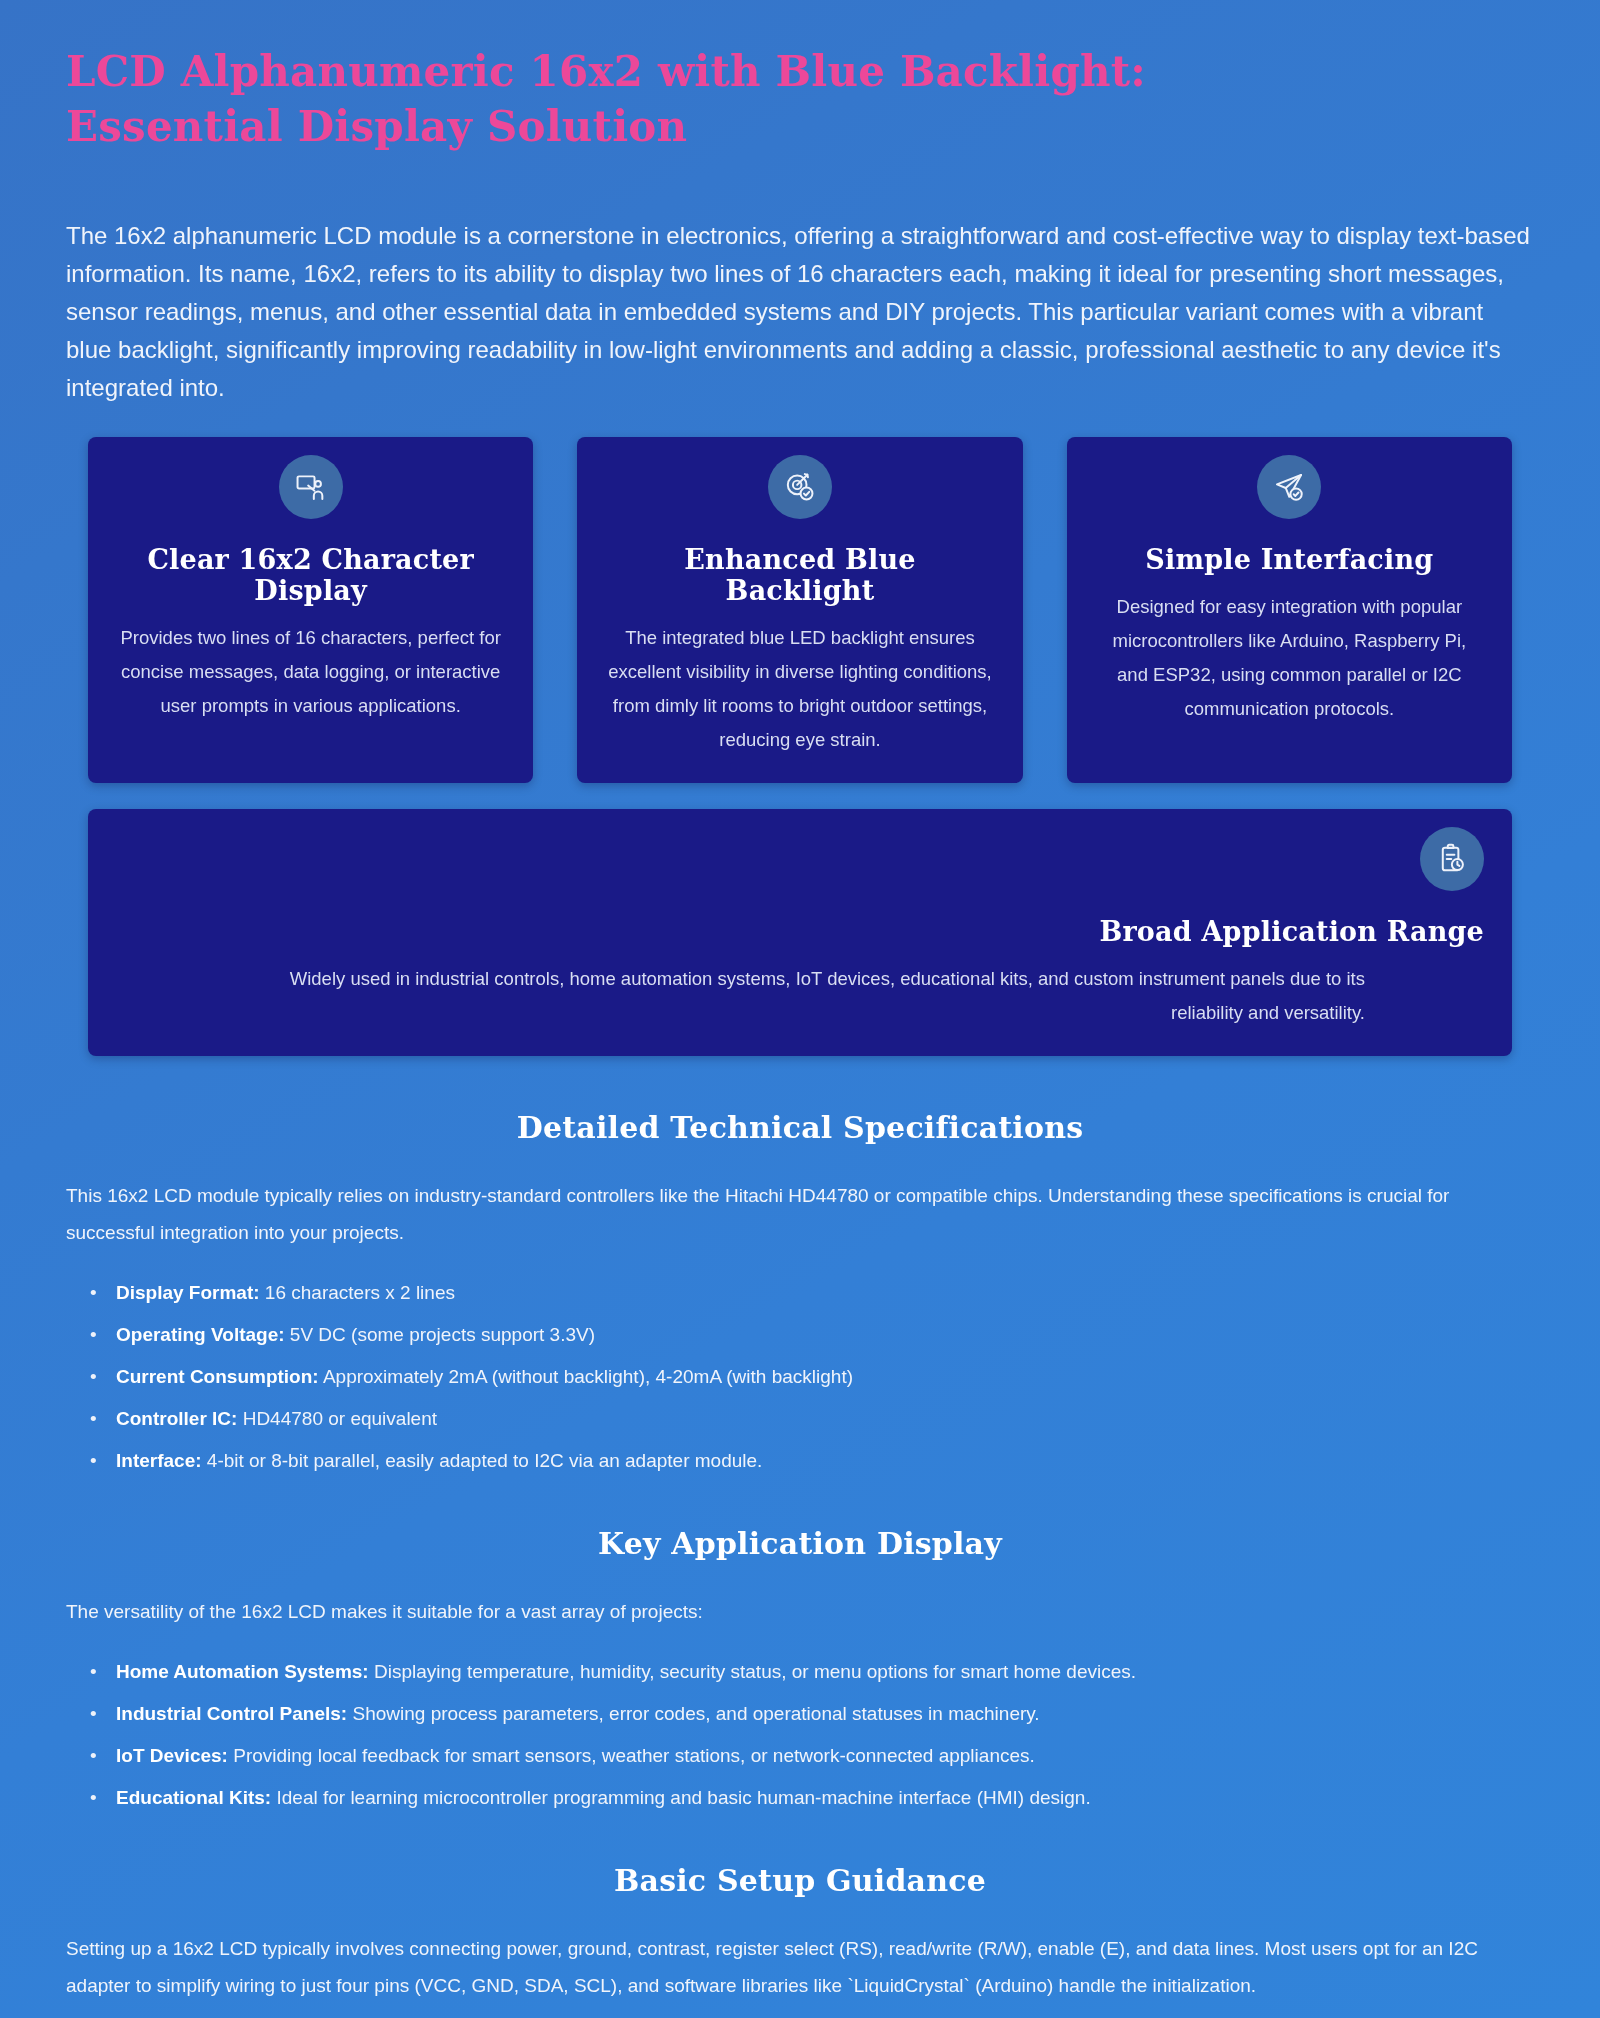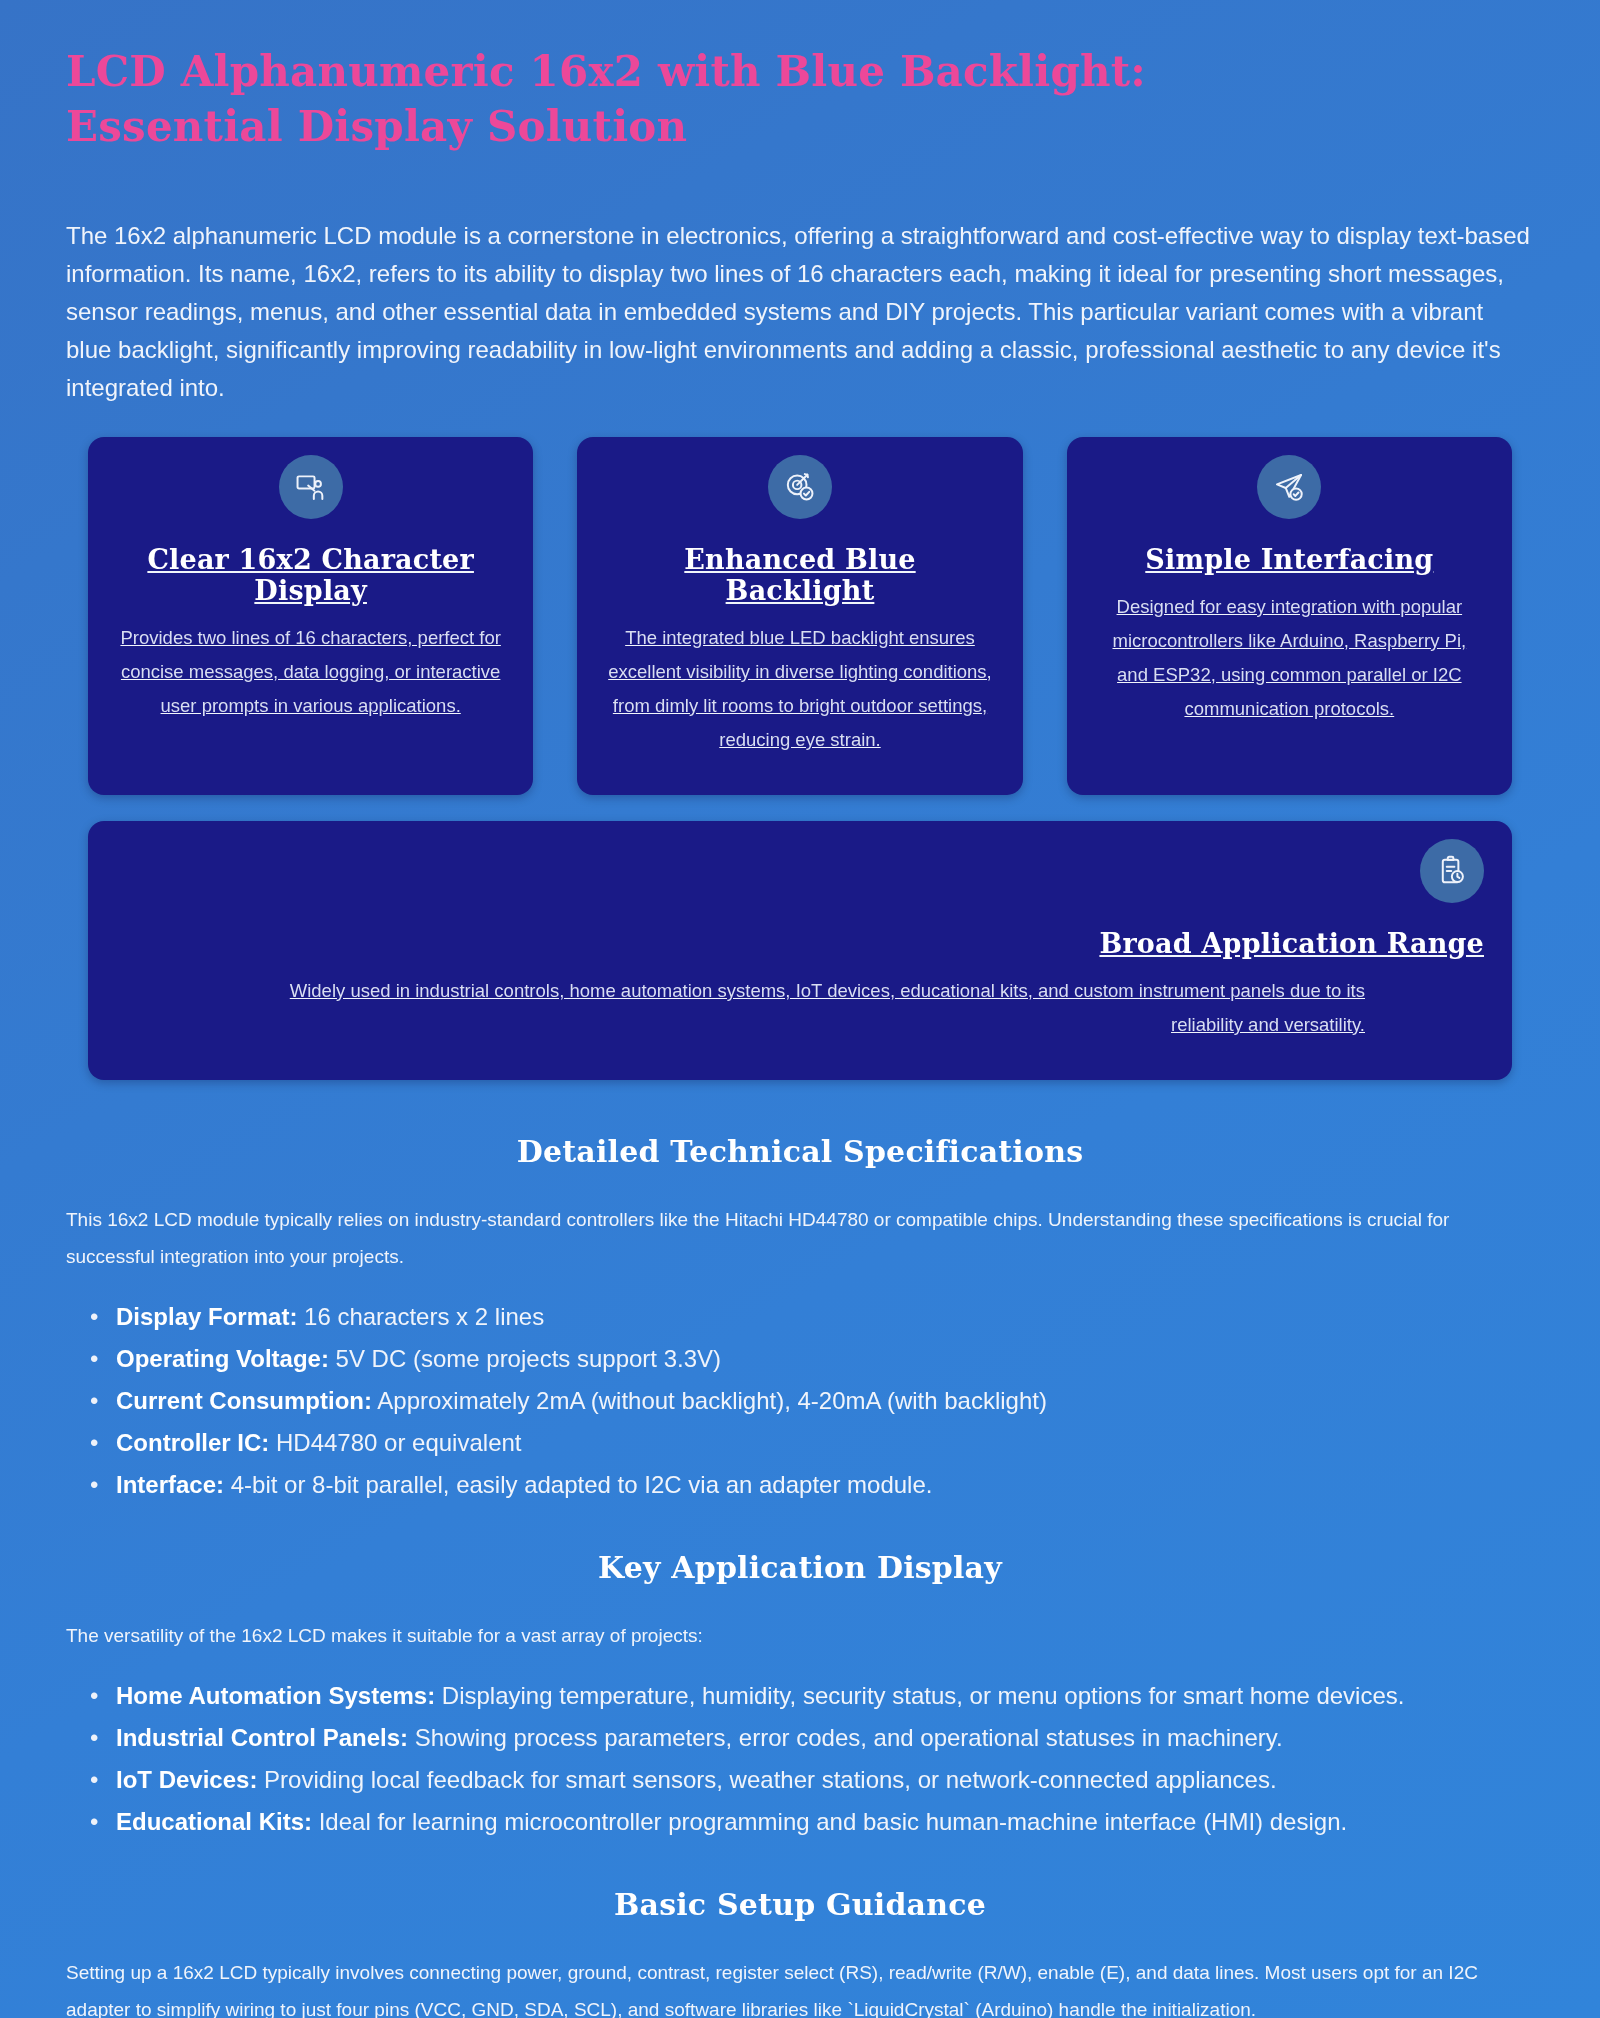--- a/index.html
+++ b/index.html
@@ -29,25 +29,24 @@
   }
 
   .cards-grid {
     display: grid;
     grid-template-columns: repeat(3, 1fr);
     gap: 44px;
     margin: 30px 22px 0;
   }
   .card {
     background: #1a1a87;
-    border-radius: 16px;
-    padding: 18px 28px 38px;
+    border-radius: 8px;
+    padding: 18px 28px 26px;
     text-align: center;
     box-shadow: 0 3px 10px rgba(0, 0, 40, 0.25);
-    text-decoration: underline;
   }
   .icon-circle {
     width: 64px; height: 64px;
     border-radius: 50%;
     background: #3d6ba6;
     display: inline-flex;
     align-items: center;
     justify-content: center;
   }
   .icon-circle svg { display: block; }
@@ -82,21 +81,21 @@
     font-size: 19px;
     line-height: 37px;
     color: #f0f4fb;
     max-width: 1468px;
   }
   ul.bullets { list-style: none; margin-top: 30px; }
   ul.bullets li {
     position: relative;
     margin-left: 24px;
     padding-left: 26px;
-    font-size: 24px;
+    font-size: 19px;
     line-height: 23px;
     margin-bottom: 19px;
     color: #f0f4fb;
   }
   ul.bullets li::before {
     content: "\2022";
     position: absolute;
     left: 0; top: 0;
     color: #eef2fa;
   }

